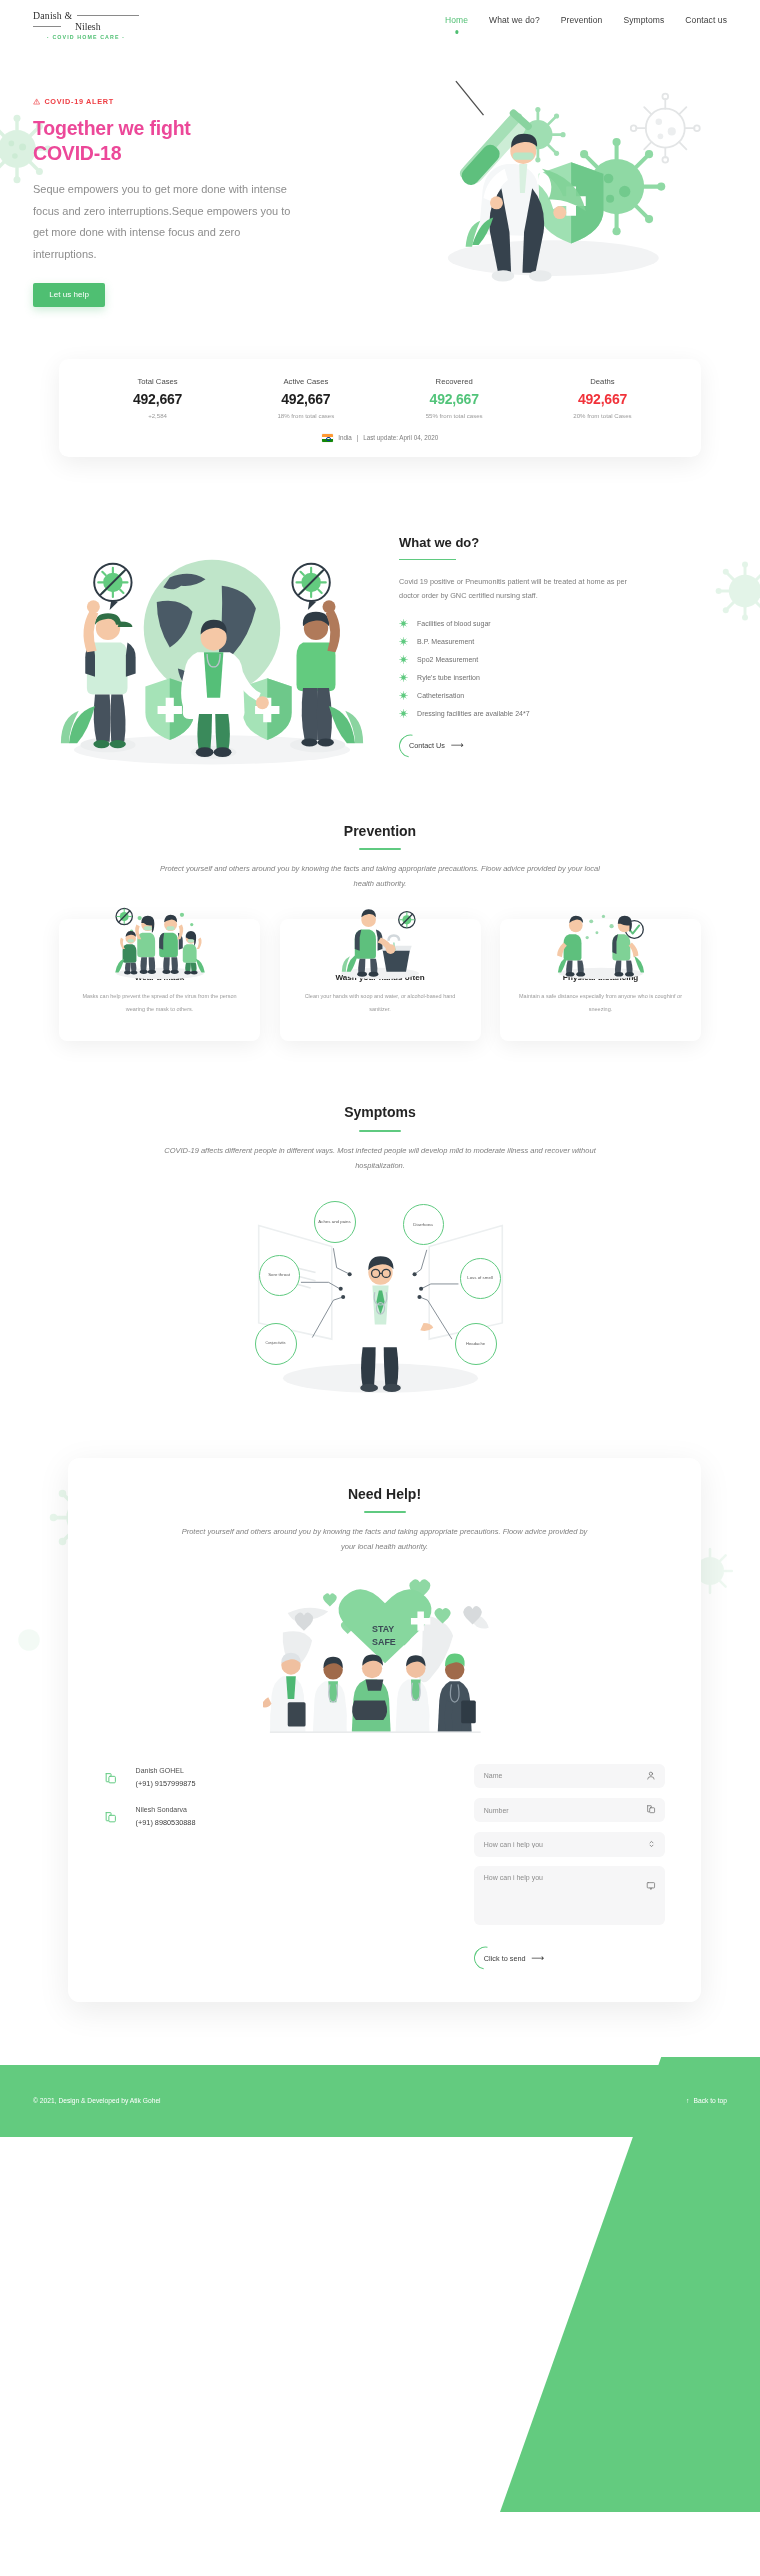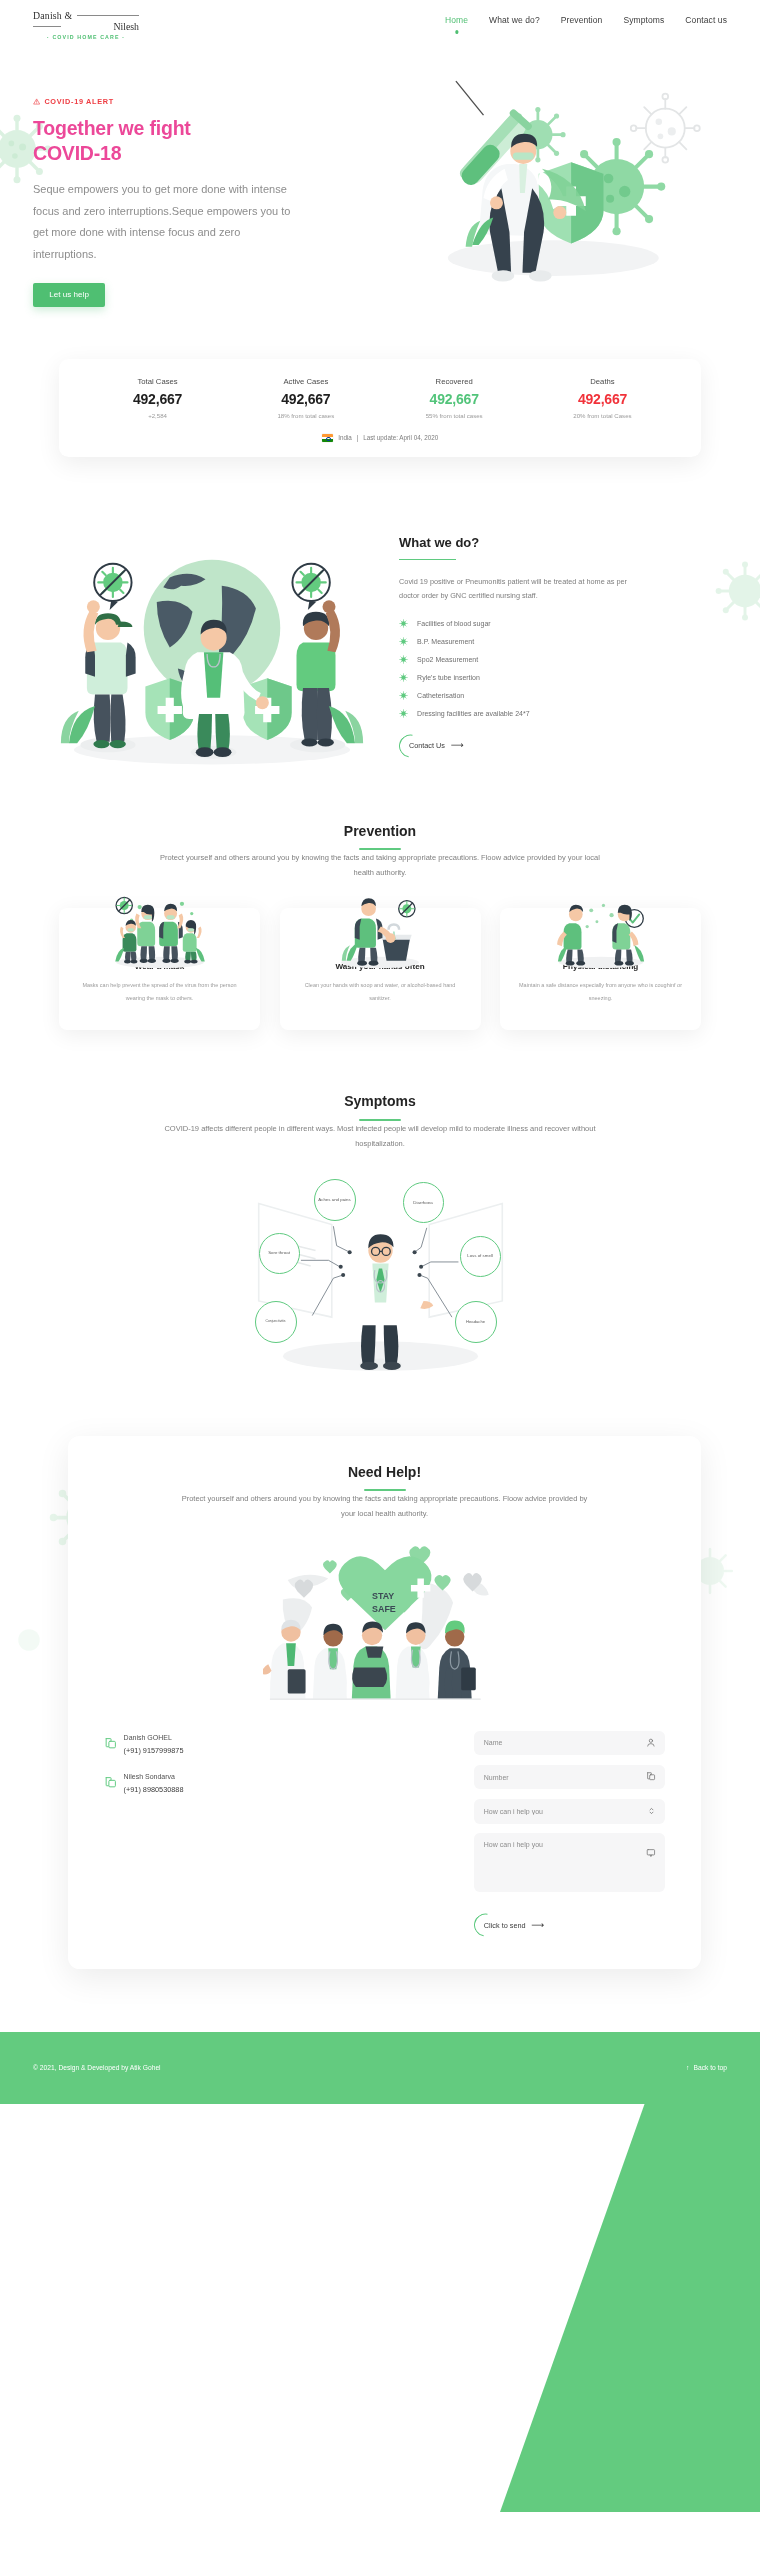--- a/index.html
+++ b/index.html
@@ -28,21 +28,21 @@
 
   
   header.nav {
     position: relative; z-index: 5;
     display: flex; align-items: flex-start; justify-content: space-between;
     padding: 9.8px 33px 0 33px; height: 47px;
   }
   .logo { width: 106px; }
   .logo-l1 { display:flex; align-items:center; gap:4.9px; font-family:"Liberation Serif", serif; font-size:9.8px; color:#2f2f2f; letter-spacing:0.2px;}
   .logo-l1 .rule { flex:1; height:0.8px; background:#8a8a8a; }
-  .logo-l2 { display:flex; align-items:center; gap:14px; font-family:"Liberation Serif", serif; font-size:9.8px; color:#2f2f2f; justify-content:space-between;}
+  .logo-l2 { display:flex; align-items:center; gap:14px; font-family:"Liberation Serif", serif; font-size:9.8px; color:#2f2f2f; justify-content:flex-start;}
   .logo-l2 .rule { width:28px; height:0.8px; background:#8a8a8a; }
   .logo-sub { margin-top:2.4px; text-align:center; font-size:5.3px; letter-spacing:1.1px; color:#4fbf72; font-weight:700; }
 
   nav.links { display:flex; gap:21px; padding-top:4.9px; }
   nav.links a {
     position: relative;
     font-size: 8.5px; color:#3c3c3c; text-decoration:none; letter-spacing:0.1px;
   }
   nav.links a.active { color:#4fbf72; }
   nav.links a.active::after {
@@ -83,21 +83,21 @@
   .flag { width:11.4px; height:8.1px; border-radius:0.8px; overflow:hidden; display:flex; flex-direction:column; box-shadow:0 0 0 0.4px rgba(0,0,0,.07); }
   .flag i { display:block; height:33.33%; }
   .flag .f1 { background:#ff9933; } .flag .f2 { background:#fff; position:relative;}
   .flag .f3 { background:#138808; }
   .flag .f2::after { content:""; position:absolute; left:50%; top:50%; width:2.4px;height:2.4px;margin:-1.2px 0 0 -1.2px;border-radius:50%;border:0.5px solid #0a3d91;}
 
   
   .section-head { text-align:center; }
   .section-head h2 { font-size:14px; font-weight:700; color:#242424; }
   .section-head .underline { width:42px; height:2px; background:#5fca80; border-radius:1.6px; margin:9.8px auto 0 auto; }
-  .section-sub { margin:0 auto 0 auto; width:455px; text-align:center; font-size:7.5px; line-height:2.0; color:#7f7f7f; }
+  .section-sub { margin:11px auto 0 auto; width:455px; text-align:center; font-size:7.5px; line-height:2.0; color:#7f7f7f;font-style:italic; }
 
   
   .whatwedo { position:relative; z-index:3; display:flex; padding: 49px 33px 0 33px; align-items:flex-start; }
   .wwd-art { width: 358px; height: 260px; position:relative; }
   .wwd-text { flex:1; padding: 29px 0 0 8.1px; }
   .wwd-text h2 { font-size:13px; font-weight:700; color:#232323; }
   .wwd-text .underline { width:57px; height:1.6px; background:#5fca80; margin-top:9px; }
   .wwd-desc { margin-top:14.6px; width:244px; font-size:7.3px; line-height:1.95; color:#7e7e7e; }
   .wwd-list { margin-top:11.4px; list-style:none; }
   .wwd-list li { display:flex; align-items:center; gap:9px; font-size:7px; color:#6f6f6f; padding:4.5px 0; }
@@ -137,21 +137,21 @@
 
   
   .needhelp-wrap { position:relative; z-index:3; padding: 62px 59px 0 68px; }
   .needhelp {
     background:#fff; border-radius:11.4px; box-shadow:0 8.1px 33px rgba(0,0,0,.08);
     padding: 28px 36px 33px 36px;
   }
   .help-art { margin: 24.4px auto 0 auto; width: 244px; height: 154px; position:relative; }
   .help-body { display:flex; gap:21px; margin-top:31px; }
   .contacts { width: 211px; padding-top:3.3px; }
-  .contact { display:flex; gap:5px; align-items:center; margin-bottom:18px; }
+  .contact { display:flex; gap:17px; align-items:flex-end; margin-bottom:18px; }
   .contact .cicon { flex:0 0 14.6px; padding-top:1.6px; }
   .contact .cname { font-size:7px; color:#4f4f4f; }
   .contact .cphone { margin-top:4.9px; font-size:7.3px; color:#3c3c3c; }
   .form { flex:1; max-width:191px; margin-left:auto; }
   .field {
     position:relative; background:#f6f6f7; border-radius:5.7px; height:24.4px;
     display:flex; align-items:center; padding: 0 9.8px; margin-bottom:9.8px;
   }
   .field.textarea { height:59px; align-items:flex-start; padding-top:7.3px; }
   .field input, .field textarea, .field select {

